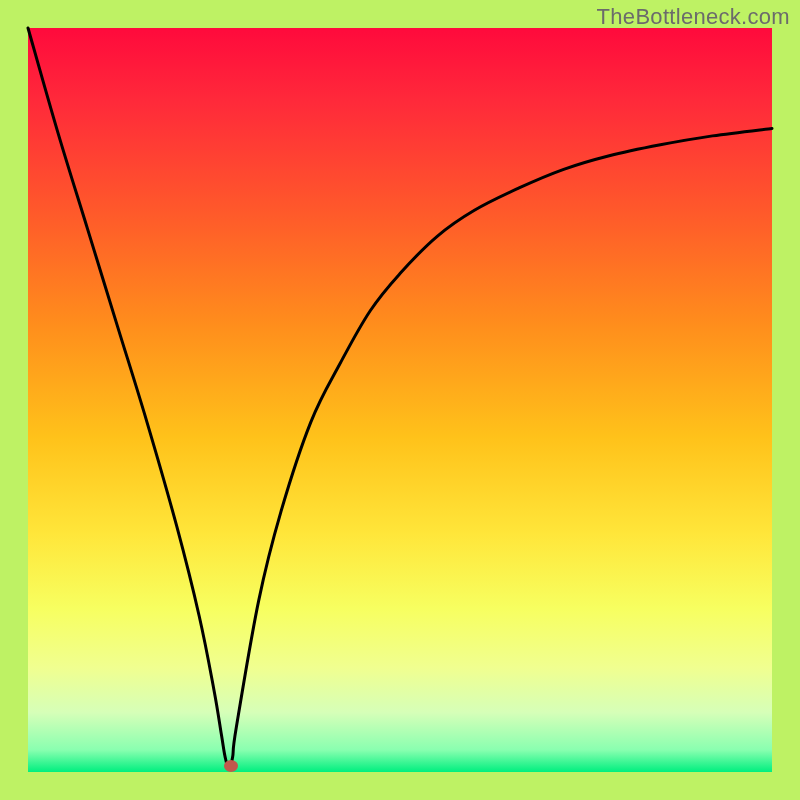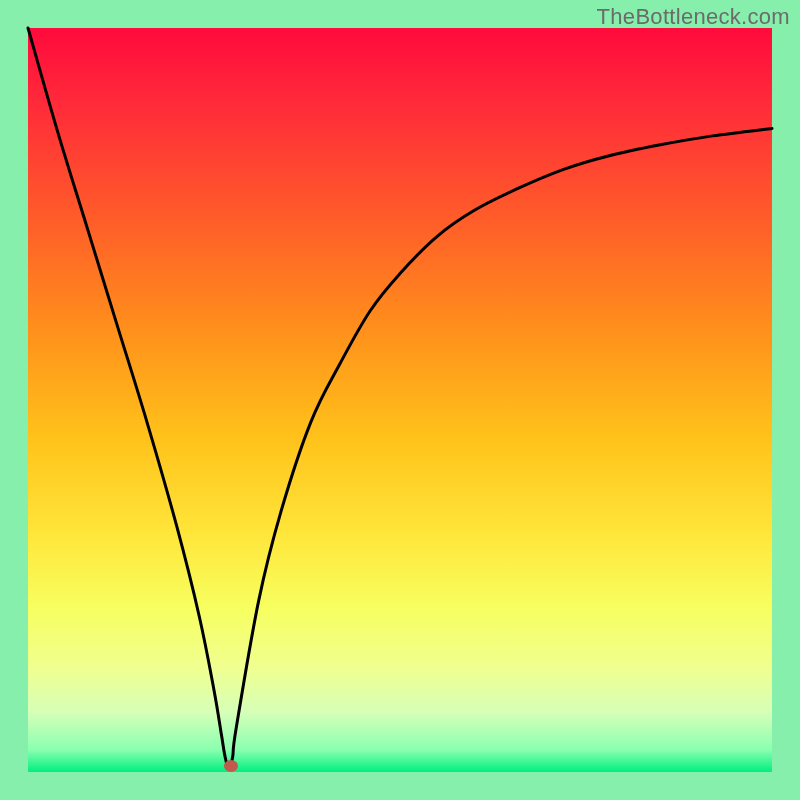--- a/index.html
+++ b/index.html
@@ -9,21 +9,21 @@
     height: 800px;
     background: #000;
     overflow: hidden;
   }
   .frame {
     position: absolute;
     left: 0;
     top: 0;
     width: 800px;
     height: 800px;
-    background: #86efac;
+    background: #bef264;
   }
   .plot-area {
     position: absolute;
     left: 28px;
     top: 28px;
     width: 744px;
     height: 744px;
     background: linear-gradient(to bottom,
       #ff0a3c 0%,
       #ff2a3a 10%,

